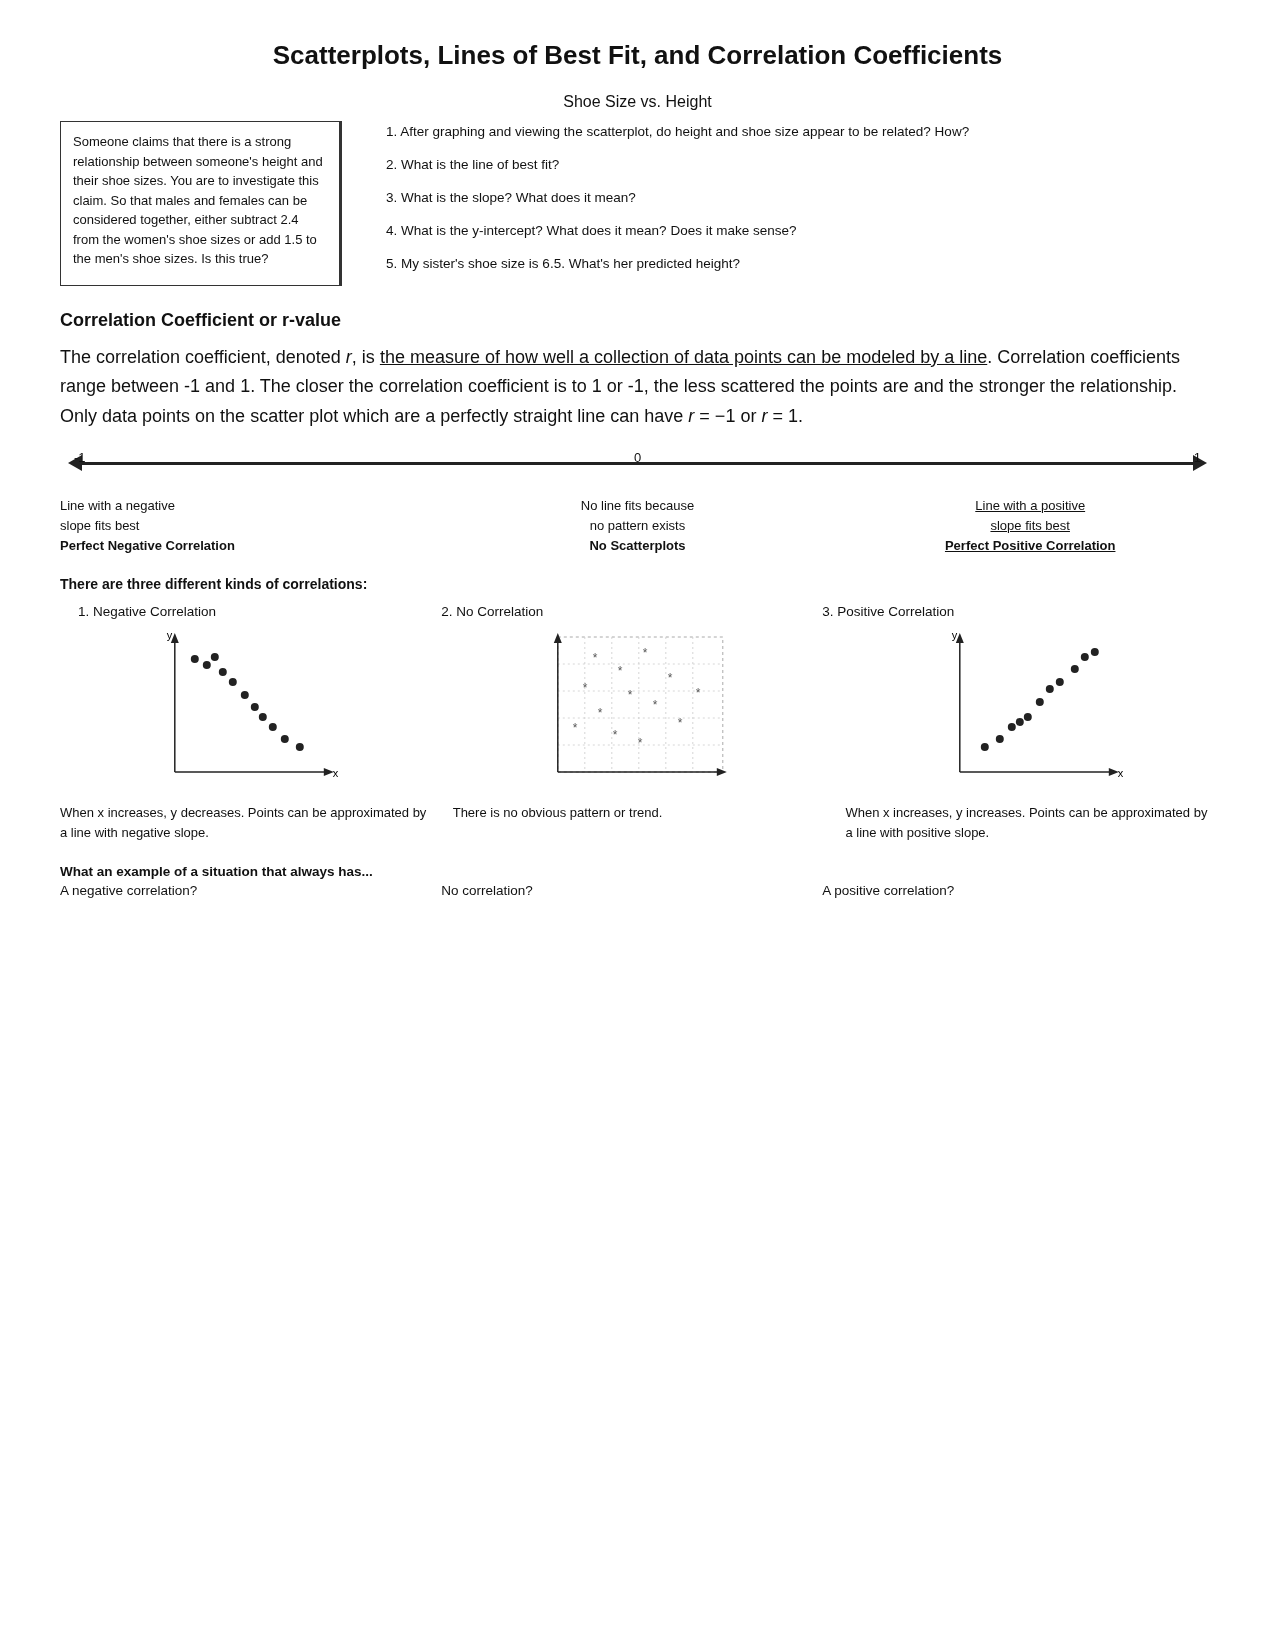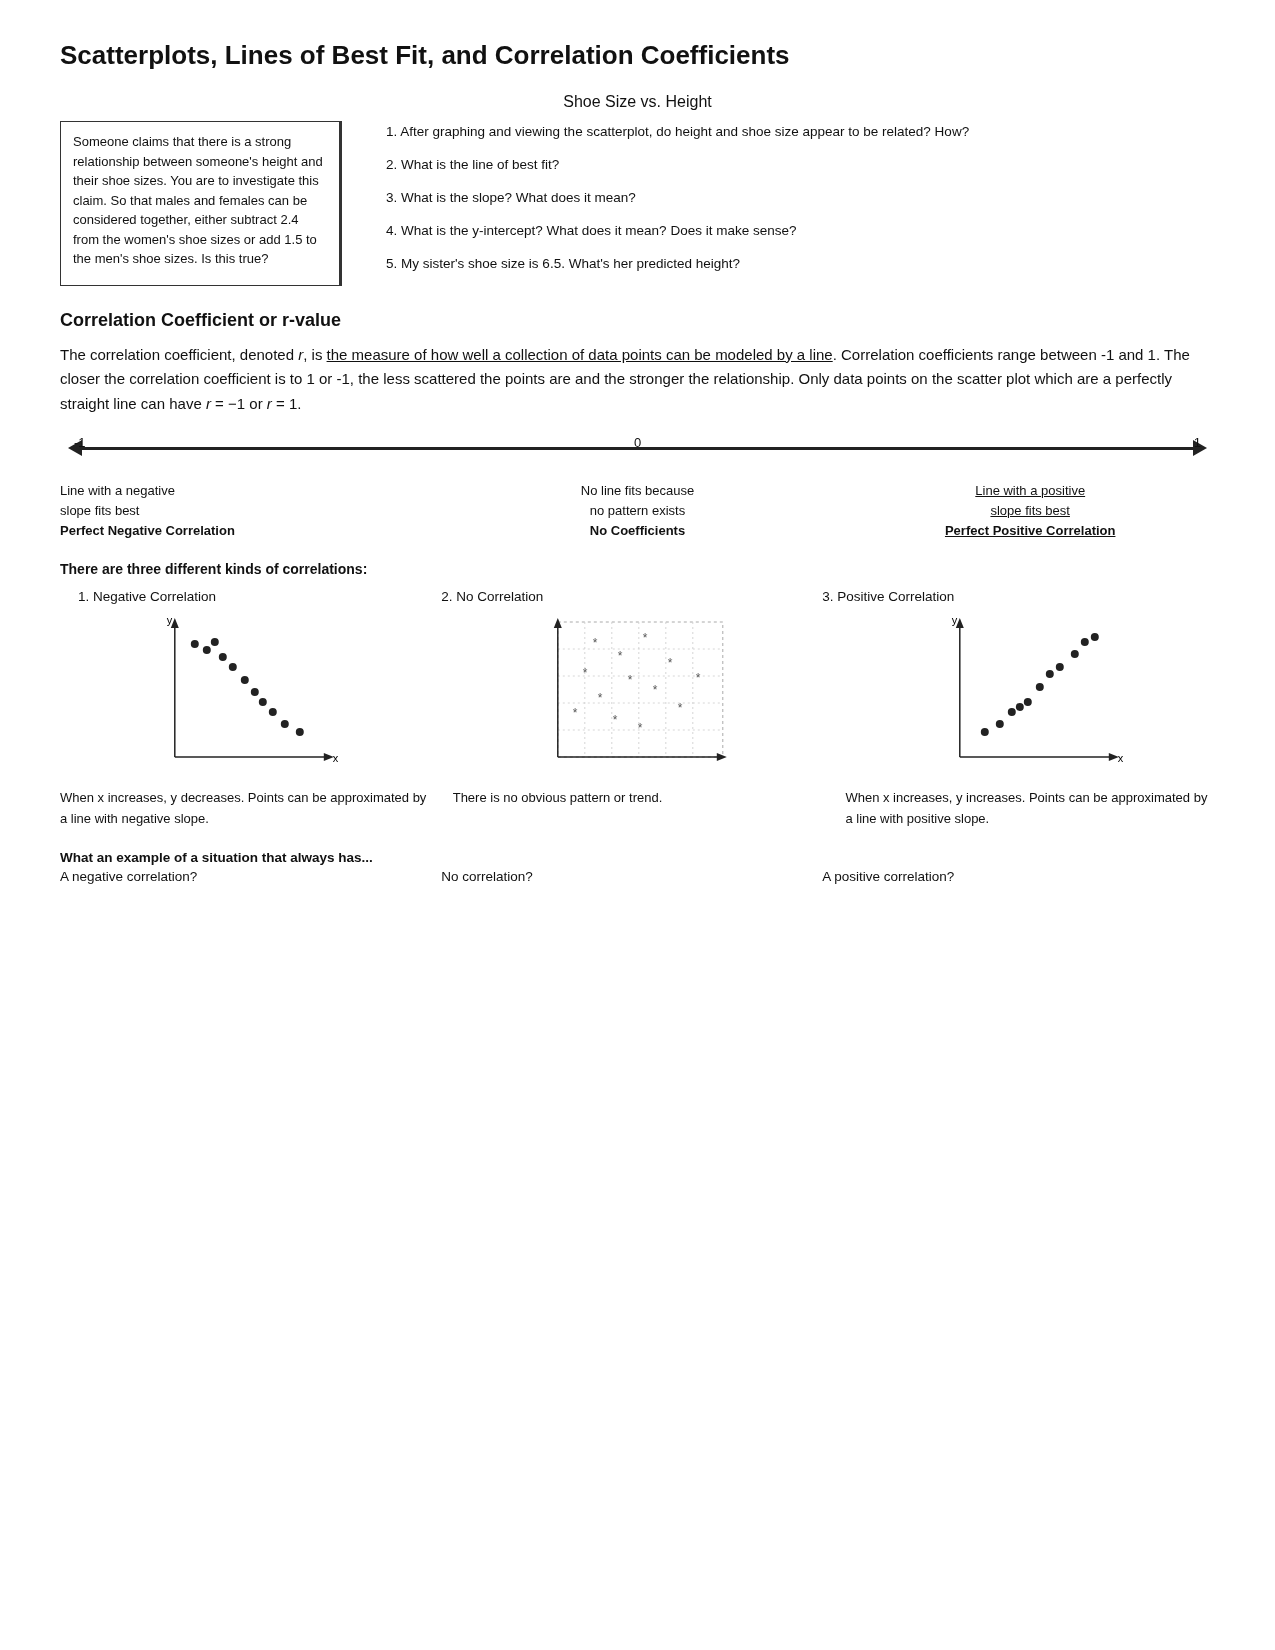--- a/index.html
+++ b/index.html
@@ -8,20 +8,21 @@
       font-family: Arial, sans-serif;
       font-size: 13.5px;
       color: #111;
       width: 1275px;
       min-height: 1650px;
       padding: 40px 60px;
     }
     h1.main-title {
       font-size: 26px;
       font-weight: bold;
+      text-align: center;
       margin-bottom: 22px;
       font-family: Arial, sans-serif;
     }
     .shoe-section {
       margin-bottom: 24px;
     }
     .shoe-title {
       text-align: center;
       font-weight: normal;
       font-size: 16px;
@@ -56,21 +57,21 @@
     .shoe-questions p {
       margin-bottom: 10px;
     }
     .section-title {
       font-size: 18px;
       font-weight: bold;
       margin-bottom: 12px;
       margin-top: 14px;
     }
     .corr-intro {
-      font-size: 15px;
+      font-size: 18px;
       line-height: 1.65;
       margin-bottom: 18px;
     }
     .corr-intro u {
       text-decoration: underline;
     }
     
     .number-line-container {
       position: relative;
       margin: 18px 0 10px 0;
@@ -208,21 +209,21 @@
   <span class="nl-label nl-pos1">1</span>
 </div>
 
 <div class="corr-desc-row">
   <div class="corr-desc-item">
     <span>Line with a negative<br>slope fits best<br></span>
     <span class="bold">Perfect Negative Correlation</span>
   </div>
   <div class="corr-desc-item" style="text-align:center;">
     <span>No line fits because<br>no pattern exists<br></span>
-    <span class="bold">No Coefficients</span>
+    <span class="bold">No Scatterplots</span>
   </div>
   <div class="corr-desc-item" style="text-align:center;text-decoration:underline;">
     <span>Line with a positive<br>slope fits best<br></span>
     <span class="bold">Perfect Positive Correlation</span>
   </div>
 </div>
 
 <div class="three-kinds-title">There are three different kinds of correlations:</div>
 
 <div style="display:flex; margin-bottom:8px;">

